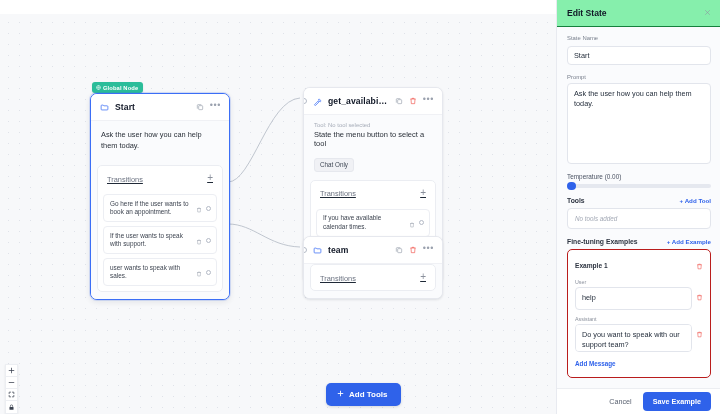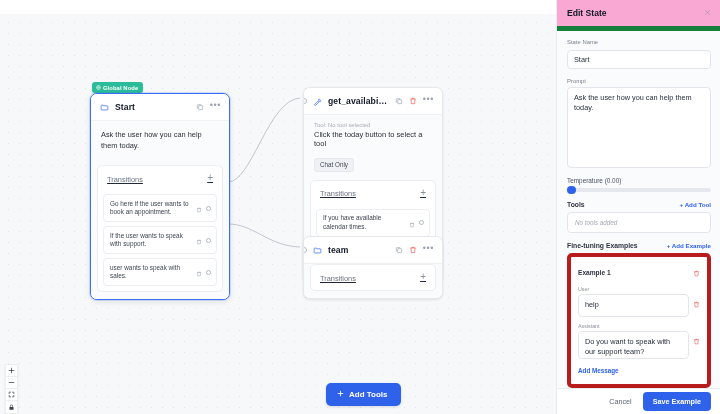--- a/index.html
+++ b/index.html
@@ -158,22 +158,22 @@
   .panel {
     width: 164px; height: 414px;
     background: #ffffff;
     border-left: 1px solid #e8eaf0;
     display: flex; flex-direction: column;
     position: relative;
   }
   .panel-head {
     display: flex; align-items: center; justify-content: space-between;
     padding: 8px 9px 8px 10px;
-    border-bottom: 5px solid #15803d;
-    background: #f9a8d4;
+    border-bottom: 1px solid #15803d;
+    background: #86efac;
   }
   .panel-title { font-size: 8.6px; font-weight: 700; color: #111827; }
   .panel-close { font-size: 9px; color: #8d94a1; line-height: 1; cursor: pointer; }
 
   .panel-body {
     flex: 1 1 auto;
     overflow: hidden;
     background: #fafbfd;
     padding: 8px 9px 6px 10px;
   }
@@ -220,21 +220,21 @@
   .link-act {
     font-size: 6.2px; font-weight: 700; color: #2f62ea; cursor: pointer;
     display: inline-flex; align-items: center; gap: 2px;
   }
   .empty-box {
     background: #ffffff; border: 1px solid #e2e5ec; border-radius: 4px;
     padding: 6px 7px; font-size: 6.3px; color: #a3a9b5; font-style: italic;
   }
 
   .example-card {
-    background: #ffffff; border: 4px solid #b91c1c; border-radius: 5px;
+    background: #ffffff; border: 1px solid #b91c1c; border-radius: 5px;
     padding: 6px 7px 7px 7px;
   }
   .ex-head { display: flex; align-items: center; justify-content: space-between; margin-bottom: 5px; }
   .ex-title { font-size: 6.6px; font-weight: 700; color: #2d3441; }
   .msg-row { display: flex; align-items: flex-start; gap: 4px; }
   .msg-row .txt-area { flex: 1 1 auto; }
   .sub-label { font-size: 5.3px; color: #8a909c; margin-bottom: 2px; }
   .add-msg { font-size: 6.3px; font-weight: 700; color: #2f62ea; cursor: pointer; margin-top: 6px; display: inline-block; }
 
   .panel-foot {
@@ -353,21 +353,21 @@
         </span>
         <span class="head-act">
           <svg width="8" height="8" viewBox="0 0 24 24">
             <path d="M4 6h16M9 6V4h6v2M6 6l1 14h10l1-14" fill="none" stroke="#f0554d" stroke-width="2"></path>
           </svg>
         </span>
         <span class="head-act dots-btn">•••</span>
       </div>
 
       <div class="tool-meta">Tool: No tool selected</div>
-      <div class="tool-hint">Click the today button to select a tool</div>
+      <div class="tool-hint">State the menu button to select a tool</div>
       <div class="chat-only-wrap">
         <span class="chat-only">Chat Only</span>
       </div>
 
       <div class="trans-sec">
         <div class="trans-card">
           <div class="trans-head">
             <span class="trans-label">Transitions</span>
             <span class="plus-btn">+</span>
           </div>

